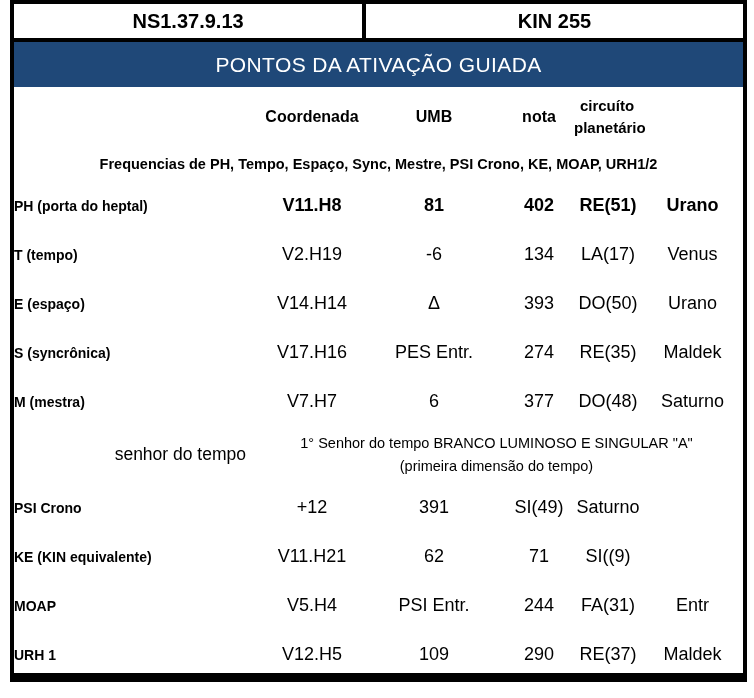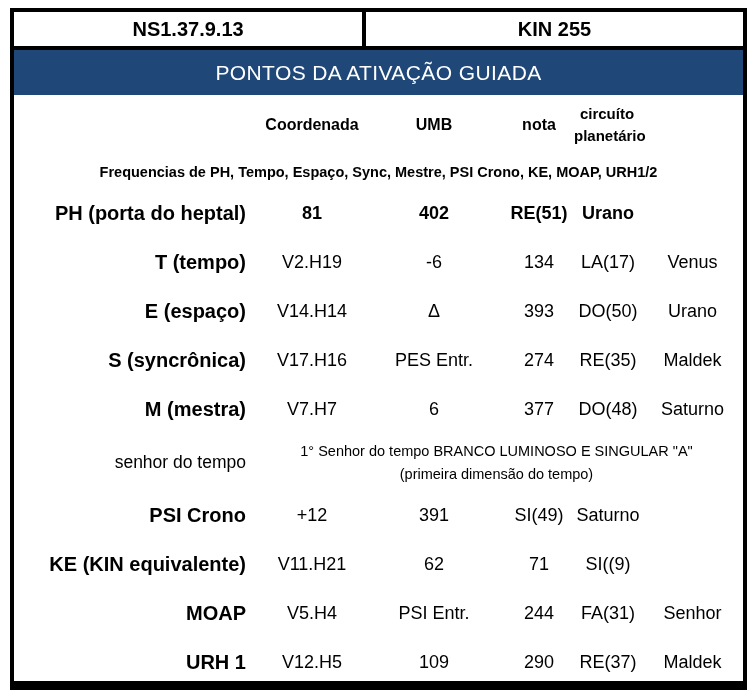--- a/index.html
+++ b/index.html
@@ -5,21 +5,21 @@
   * { margin: 0; padding: 0; box-sizing: border-box; }
   html, body {
     width: 754px; height: 698px;
     background: #ffffff;
     font-family: "Liberation Sans", sans-serif;
     color: #000000;
     overflow: hidden;
   }
   .sheet {
     position: absolute;
-    left: 10px; top: 8px;
+    left: 10px; top: 0;
     width: 737px; height: 682px;
     border: 4px solid #000000;
     border-bottom-width: 9px;
     background: #ffffff;
   }
   
   .top-header {
     display: flex;
     height: 38px;
     border-bottom: 4px solid #000000;
@@ -50,22 +50,22 @@
     font-weight: bold; font-size: 16px;
   }
   .col-head.planetario { font-size: 15px; line-height: 1.5; padding-right: 2px; }
   .subtitle-row {
     height: 34px;
     display: flex; align-items: center; justify-content: center;
     font-weight: bold; font-size: 14.5px; text-align: right;
   }
   .data-row { height: 49px; font-size: 18px; }
   .c-label {
-    text-align: right; padding-right: 14px;
-    font-weight: bold; font-size: 20px;
+    padding-right: 14px;
+    font-weight: bold; font-size: 14px;
     white-space: nowrap;
   }
   .c-val { text-align: center; white-space: nowrap; }
   .data-row.first-row .c-val { font-weight: bold; }
   
   .senhor-row {
     display: grid;
     grid-template-columns: 246px 1fr;
     align-items: center;
     height: 57px;
@@ -99,20 +99,21 @@
     <div class="col-head planetario">
       <div>circuíto</div>
       <div>planetário</div>
     </div>
   </div>
 
   <div class="subtitle-row">Frequencias de PH, Tempo, Espaço, Sync, Mestre, PSI Crono, KE, MOAP, URH1/2</div>
 
   <div class="grid-row data-row first-row">
     <div class="c-label">PH (porta do heptal)</div>
+    <div class="c-val">V11.H8</div>
     <div class="c-val">81</div>
     <div class="c-val">402</div>
     <div class="c-val">RE(51)</div>
     <div class="c-val">Urano</div>
   </div>
 
   <div class="grid-row data-row">
     <div class="c-label">T (tempo)</div>
     <div class="c-val">V2.H19</div>
     <div class="c-val">-6</div>
@@ -171,21 +172,21 @@
     <div class="c-val">71</div>
     <div class="c-val">SI((9)</div>
   </div>
 
   <div class="grid-row data-row">
     <div class="c-label">MOAP</div>
     <div class="c-val">V5.H4</div>
     <div class="c-val">PSI Entr.</div>
     <div class="c-val">244</div>
     <div class="c-val">FA(31)</div>
-    <div class="c-val">Senhor</div>
+    <div class="c-val">Entr</div>
   </div>
 
   <div class="grid-row data-row">
     <div class="c-label">URH 1</div>
     <div class="c-val">V12.H5</div>
     <div class="c-val">109</div>
     <div class="c-val">290</div>
     <div class="c-val">RE(37)</div>
     <div class="c-val">Maldek</div>
   </div>

